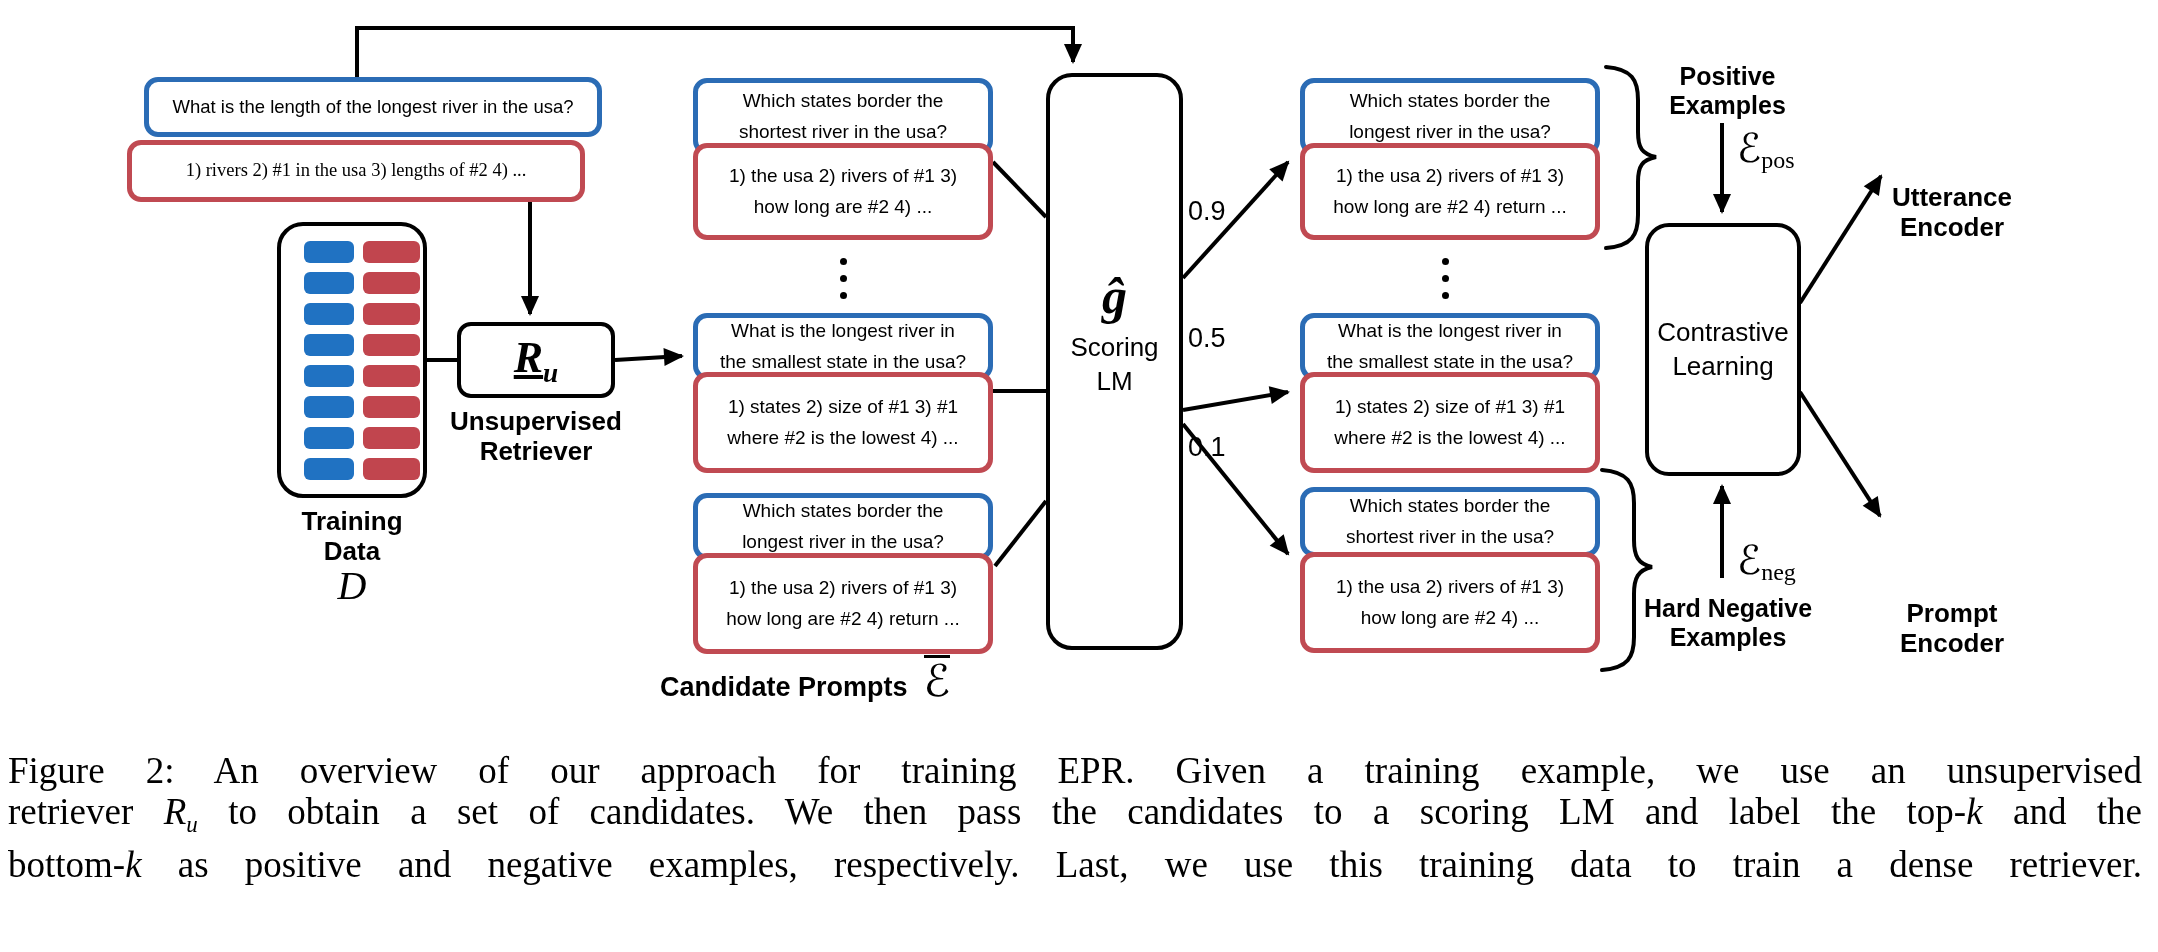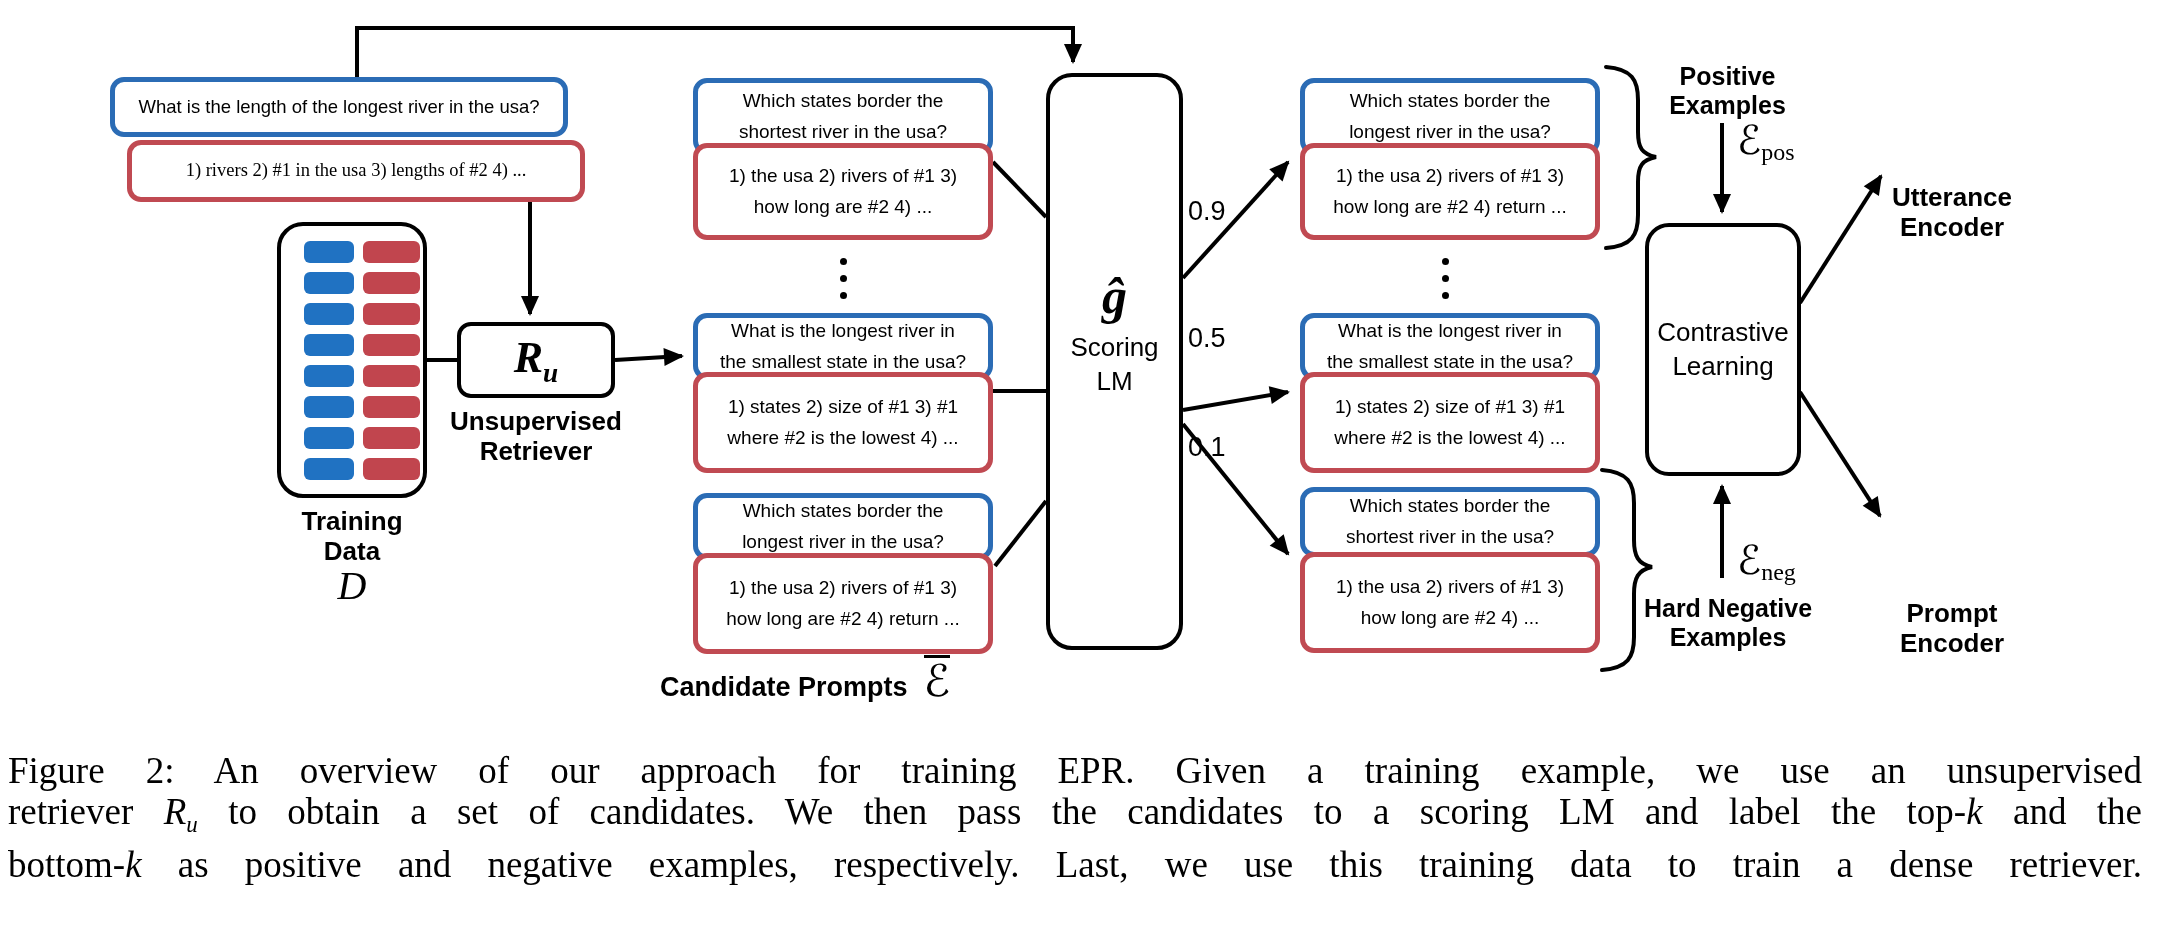--- a/index.html
+++ b/index.html
@@ -84,21 +84,21 @@
       <line x1="1183" y1="424" x2="1288" y2="554" marker-end="url(#ah)"></line>
       <line x1="1722" y1="123" x2="1722" y2="212" marker-end="url(#ah)"></line>
       <line x1="1722" y1="578" x2="1722" y2="486" marker-end="url(#ah)"></line>
       <line x1="1800" y1="303" x2="1881" y2="176" marker-end="url(#ah)"></line>
       <line x1="1800" y1="392" x2="1880" y2="516" marker-end="url(#ah)"></line>
       <path stroke-linecap="round" d="M1606,67 C1632,69 1638,80 1638,100 L1638,132 C1638,148 1642,154 1656,157 C1642,160 1638,166 1638,182 L1638,215 C1638,235 1632,246 1606,248"></path>
       <path stroke-linecap="round" d="M1602,470 C1628,472 1634,483 1634,503 L1634,540 C1634,556 1638,564 1652,567 C1638,570 1634,578 1634,594 L1634,637 C1634,657 1628,668 1602,670"></path>
     </g>
   </svg>
 
-  <div class="abs qp q oneline" style="left:110px;top:77px;width:458px;height:60px;">
+  <div class="abs qp q oneline" style="left:144px;top:77px;width:458px;height:60px;">
     <span>What is the length of the longest river in the usa?</span>
   </div>
   <div class="abs qp p oneline" style="left:127px;top:140px;width:458px;height:62px;font-family:Liberation Serif, serif;">
     <span>1) rivers 2) #1 in the usa 3) lengths of #2 4) ...</span>
   </div>
 
   <div class="abs blackbox" style="left:277px;top:222px;width:150px;height:276px;border-radius:26px;justify-content:flex-start;">
     <div class="pillgrid">
         <div class="pill b"></div>
         <div class="pill r"></div>
@@ -120,21 +120,21 @@
   </div>
   <div class="abs boldlab" style="left:252px;top:506px;width:200px;">
     <div>Training</div>
     <div>Data</div>
   </div>
   <div class="abs mi" style="left:252px;top:562px;width:200px;font-size:40px;text-align:center;">
     <span>D</span>
   </div>
 
   <div class="abs blackbox" style="left:457px;top:322px;width:158px;height:76px;border-radius:14px;">
-    <div class="mi" style="font-size:44px;font-weight:bold;">
+    <div class="mi" style="font-size:44px;font-weight:bold;text-decoration:underline;">
       <span>R</span><sub style="font-size:0.62em;">u</sub>
     </div>
   </div>
   <div class="abs boldlab" style="left:436px;top:406px;width:200px;">
     <div>Unsupervised</div>
     <div>Retriever</div>
   </div>
 
   <div class="abs qp q" style="left:693px;top:78px;width:300px;height:77px;">
     <span>Which states border the</span>
@@ -210,21 +210,21 @@
   </div>
   <div class="abs qp p" style="left:1300px;top:552px;width:300px;height:101px;">
     <span>1) the usa 2) rivers of #1 3)</span>
       <span>how long are #2 4) ...</span>
   </div>
 
   <div class="abs boldlab" style="left:1640px;top:62px;width:175px;font-size:25px;">
     <div>Positive</div>
     <div>Examples</div>
   </div>
-  <div class="abs esym scriptE" style="left:1737px;top:120px;">
+  <div class="abs esym scriptE" style="left:1737px;top:128px;">
     <span>ℰ</span><sub class="ser">pos</sub>
   </div>
   <div class="abs esym scriptE" style="left:1737px;top:540px;">
     <span>ℰ</span><sub class="ser">neg</sub>
   </div>
   <div class="abs boldlab" style="left:1628px;top:594px;width:200px;font-size:25px;">
     <div>Hard Negative</div>
     <div>Examples</div>
   </div>
 

